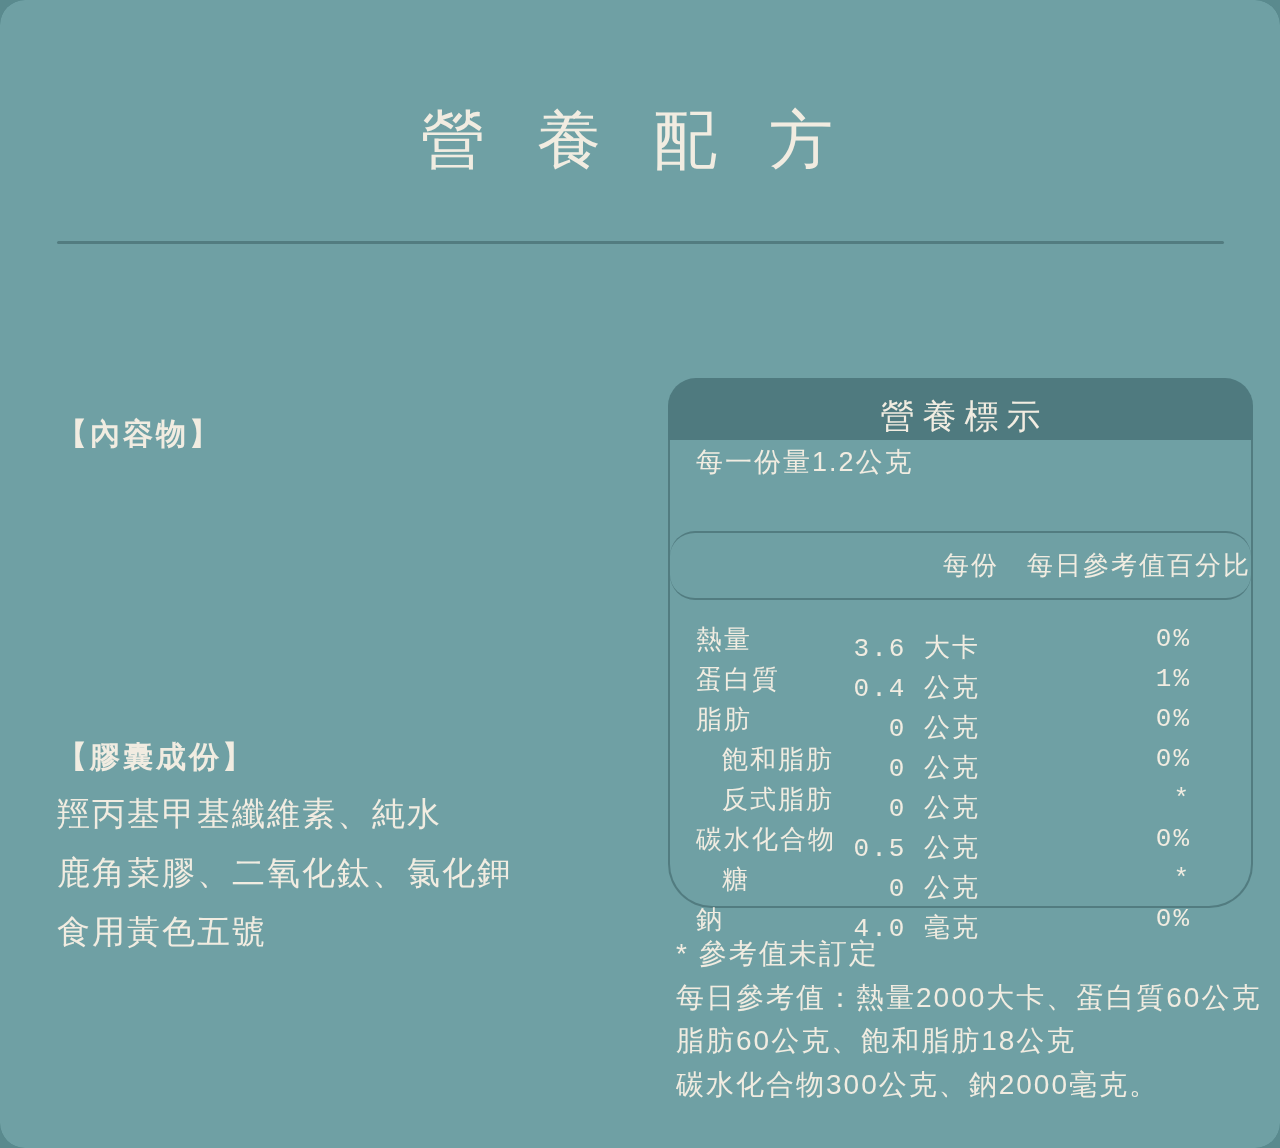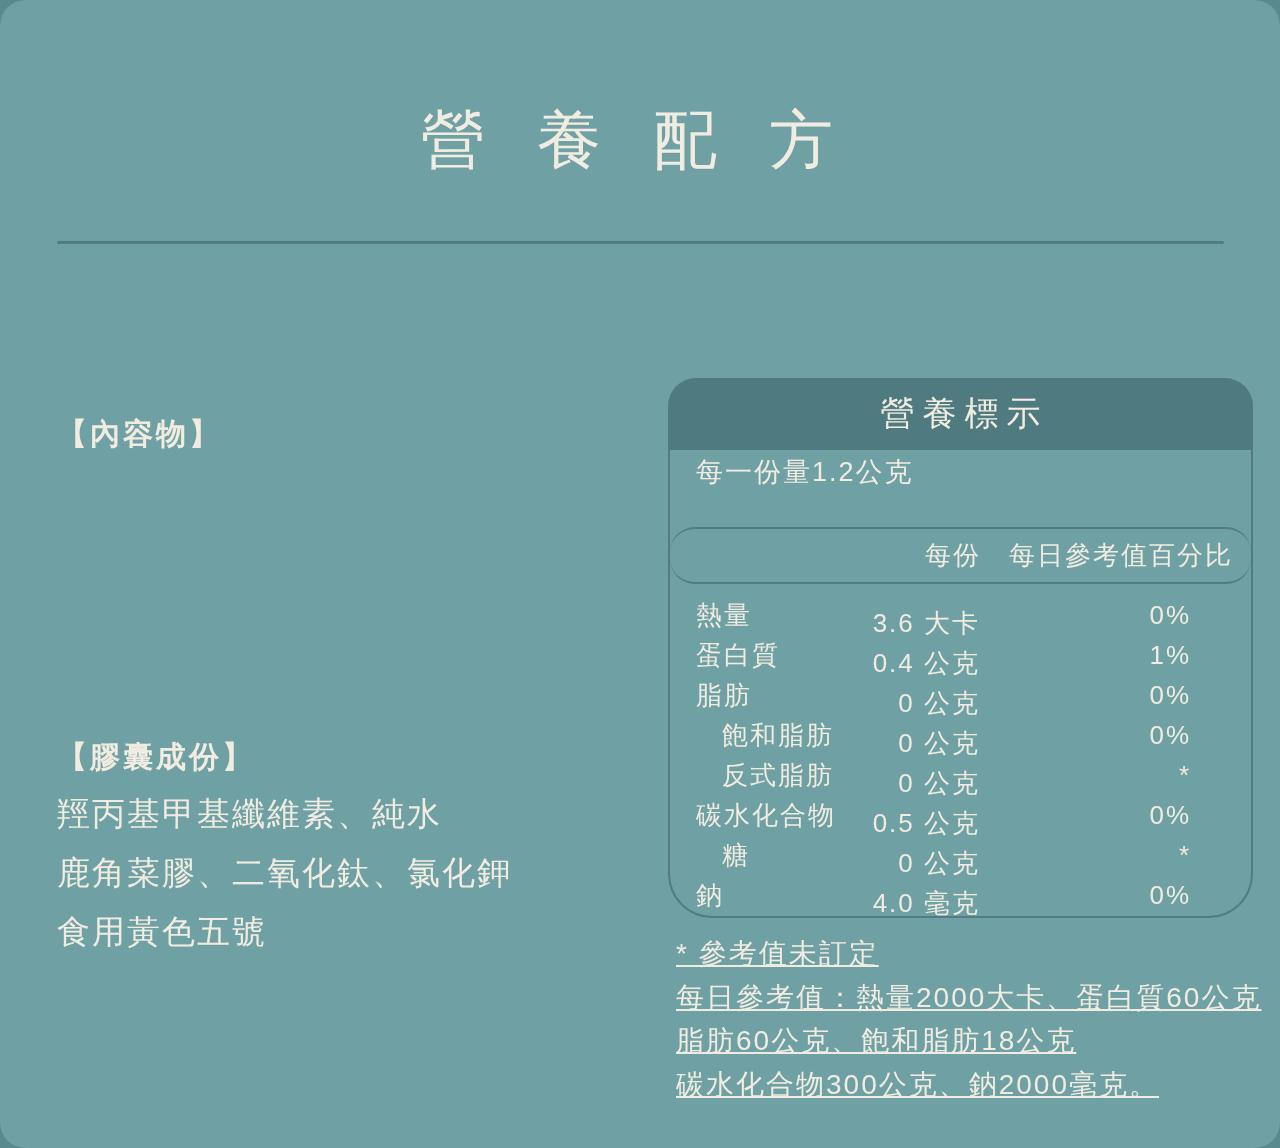--- a/index.html
+++ b/index.html
@@ -49,49 +49,49 @@
   .contents-lines{top:478px;}
   .capsule-heading{top:725px;margin-top:10px;}
   .capsule-lines{top:784px;}
   .capsule-lines li{line-height:59px;}
   
   .ntable{
     position:absolute;left:668px;top:378px;
     width:585px;height:540px;
   }
   .ntable-header{
-    height:72px;
+    height:62px;
     background:var(--dark);
     border-radius:28px 28px 0 0;
-    display:flex;align-items:center;justify-content:center;
+    display:flex;align-items:flex-end;justify-content:center;
     font-size:34px;letter-spacing:8px;text-indent:8px;
   }
   .ntable-body{
     height:468px;
     border:2px solid var(--line);
     border-top:none;
     border-radius:0 0 44px 44px;
   }
   .serving-block{
-    height:77px;
+    height:91px;
     padding:6px 0 6px 26px;
     font-size:27px;letter-spacing:2px;
   }
   .serving-block div{line-height:33px;}
   .col-headers{
-    height:57px;
+    height:69px;
     border-top:2px solid var(--line);
     border-bottom:2px solid var(--line);
     display:flex;align-items:center;justify-content:flex-end;
     gap:28px;
-    padding-right:18px;
     font-size:26px;letter-spacing:2px;
   }
   .rows{
-    padding-top:11px;
+    padding-top:19px;
+    font-family:Liberation Mono, monospace;
   }
   .nrow{
     position:relative;height:40px;
     font-size:26px;letter-spacing:2px;
   }
   .nrow .lbl{
     position:absolute;left:26px;top:50%;transform:translateY(-50%);
     white-space:nowrap;
   }
   .nrow .lbl.indent{left:52px;}
@@ -102,21 +102,21 @@
   .nrow .dv{
     position:absolute;right:60px;top:50%;transform:translateY(-50%);
     white-space:nowrap;
   }
   
   .footnotes{
     position:absolute;left:676px;top:932px;
     font-size:28px;letter-spacing:2px;
     list-style:none;
   }
-  .footnotes li{line-height:43.5px;text-decoration:underline;}
+  .footnotes li{line-height:43.5px;}
 </style>
 </head>
 <body>
 
 <div class="page">
 
   <h1 class="page-title">營養配方</h1>
   <div class="title-divider"></div>
 
   <h2 class="section-heading contents-heading">【內容物】</h2>

